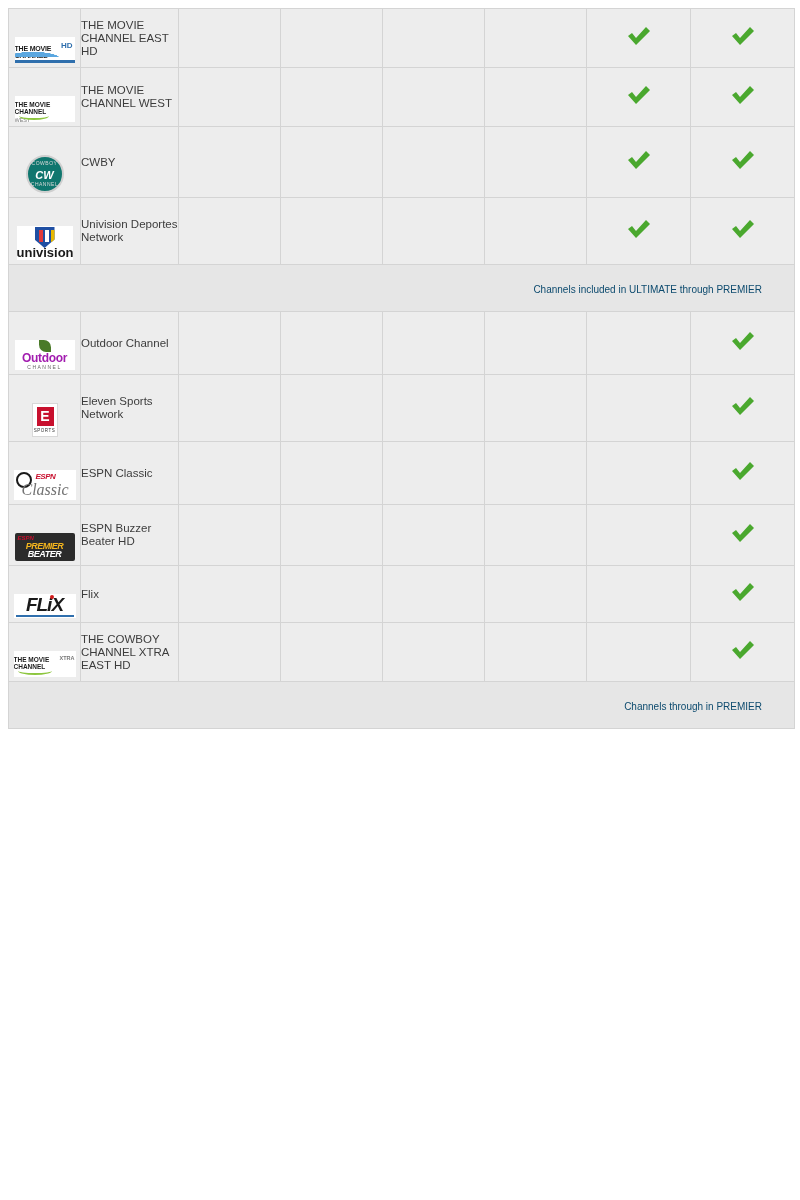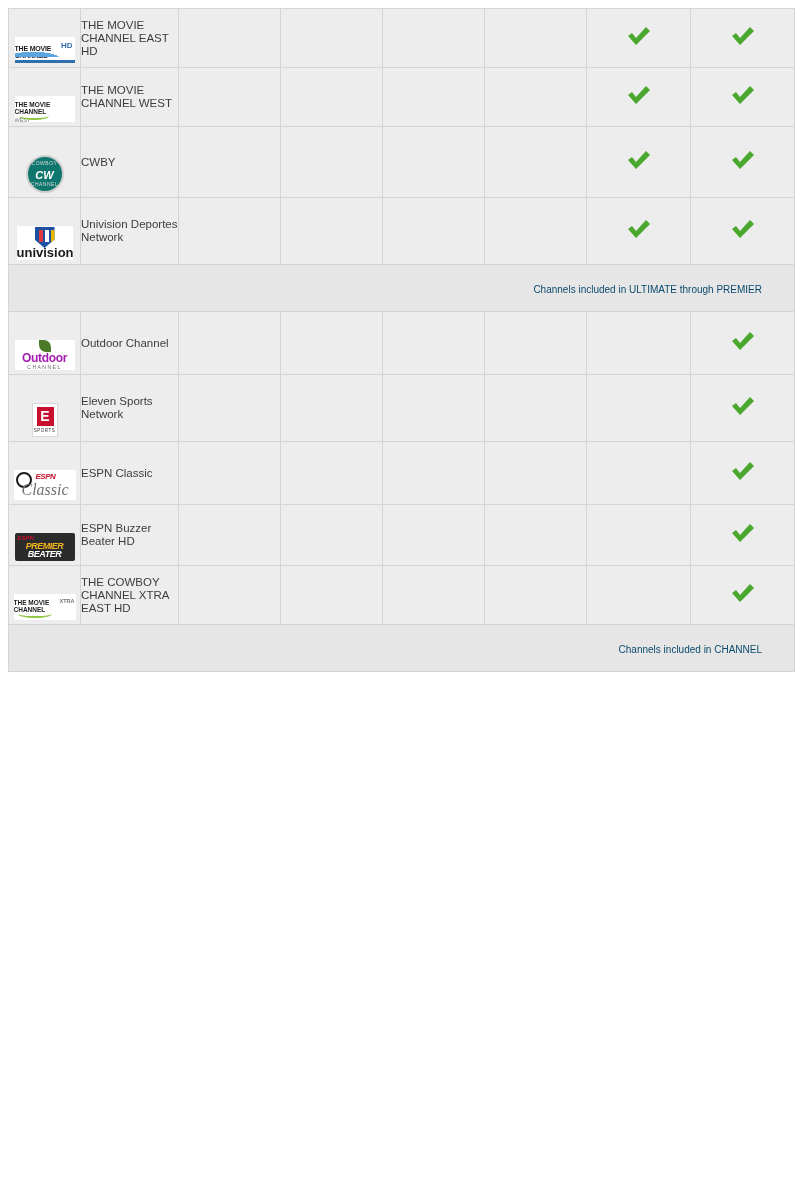--- a/index.html
+++ b/index.html
@@ -612,20 +612,42 @@
         <td></td>
         <td class="check-cell">
           <span class="check">
             <svg width="26" height="22" viewBox="0 0 26 22">
                 <path d="M2 11 L6 8 L10 13 L20 2 L24 6 L10 20 Z" fill="#4aa82e"></path>
               </svg>
           </span>
         </td>
       </tr>
 
+      <tr>
+        <td class="logo-cell">
+          <span class="logo logo-flix">
+            <span class="t">FLiX</span>
+            <span class="dot"></span>
+            <span class="bar"></span>
+          </span>
+        </td>
+        <td class="name-cell">Flix</td>
+        <td></td>
+        <td></td>
+        <td></td>
+        <td></td>
+        <td></td>
+        <td class="check-cell">
+          <span class="check">
+            <svg width="26" height="22" viewBox="0 0 26 22">
+                <path d="M2 11 L6 8 L10 13 L20 2 L24 6 L10 20 Z" fill="#4aa82e"></path>
+              </svg>
+          </span>
+        </td>
+      </tr>
 
       <tr>
         <td class="logo-cell">
           <span class="logo logo-tmcx">
             <span class="t1">THE MOVIE CHANNEL</span>
             <span class="xtra">XTRA</span>
             <span class="swoosh"></span>
           </span>
         </td>
         <td class="name-cell">THE COWBOY CHANNEL XTRA EAST HD</td>
@@ -638,20 +660,20 @@
           <span class="check">
             <svg width="26" height="22" viewBox="0 0 26 22">
                 <path d="M2 11 L6 8 L10 13 L20 2 L24 6 L10 20 Z" fill="#4aa82e"></path>
               </svg>
           </span>
         </td>
       </tr>
 
       <tr class="section-row">
         <td colspan="8">
-          <span class="section-label">Channels included in CHANNEL</span>
+          <span class="section-label">Channels through in PREMIER</span>
         </td>
       </tr>
 
     </tbody>
   </table>
 
 </div>
 
 </body></html>

